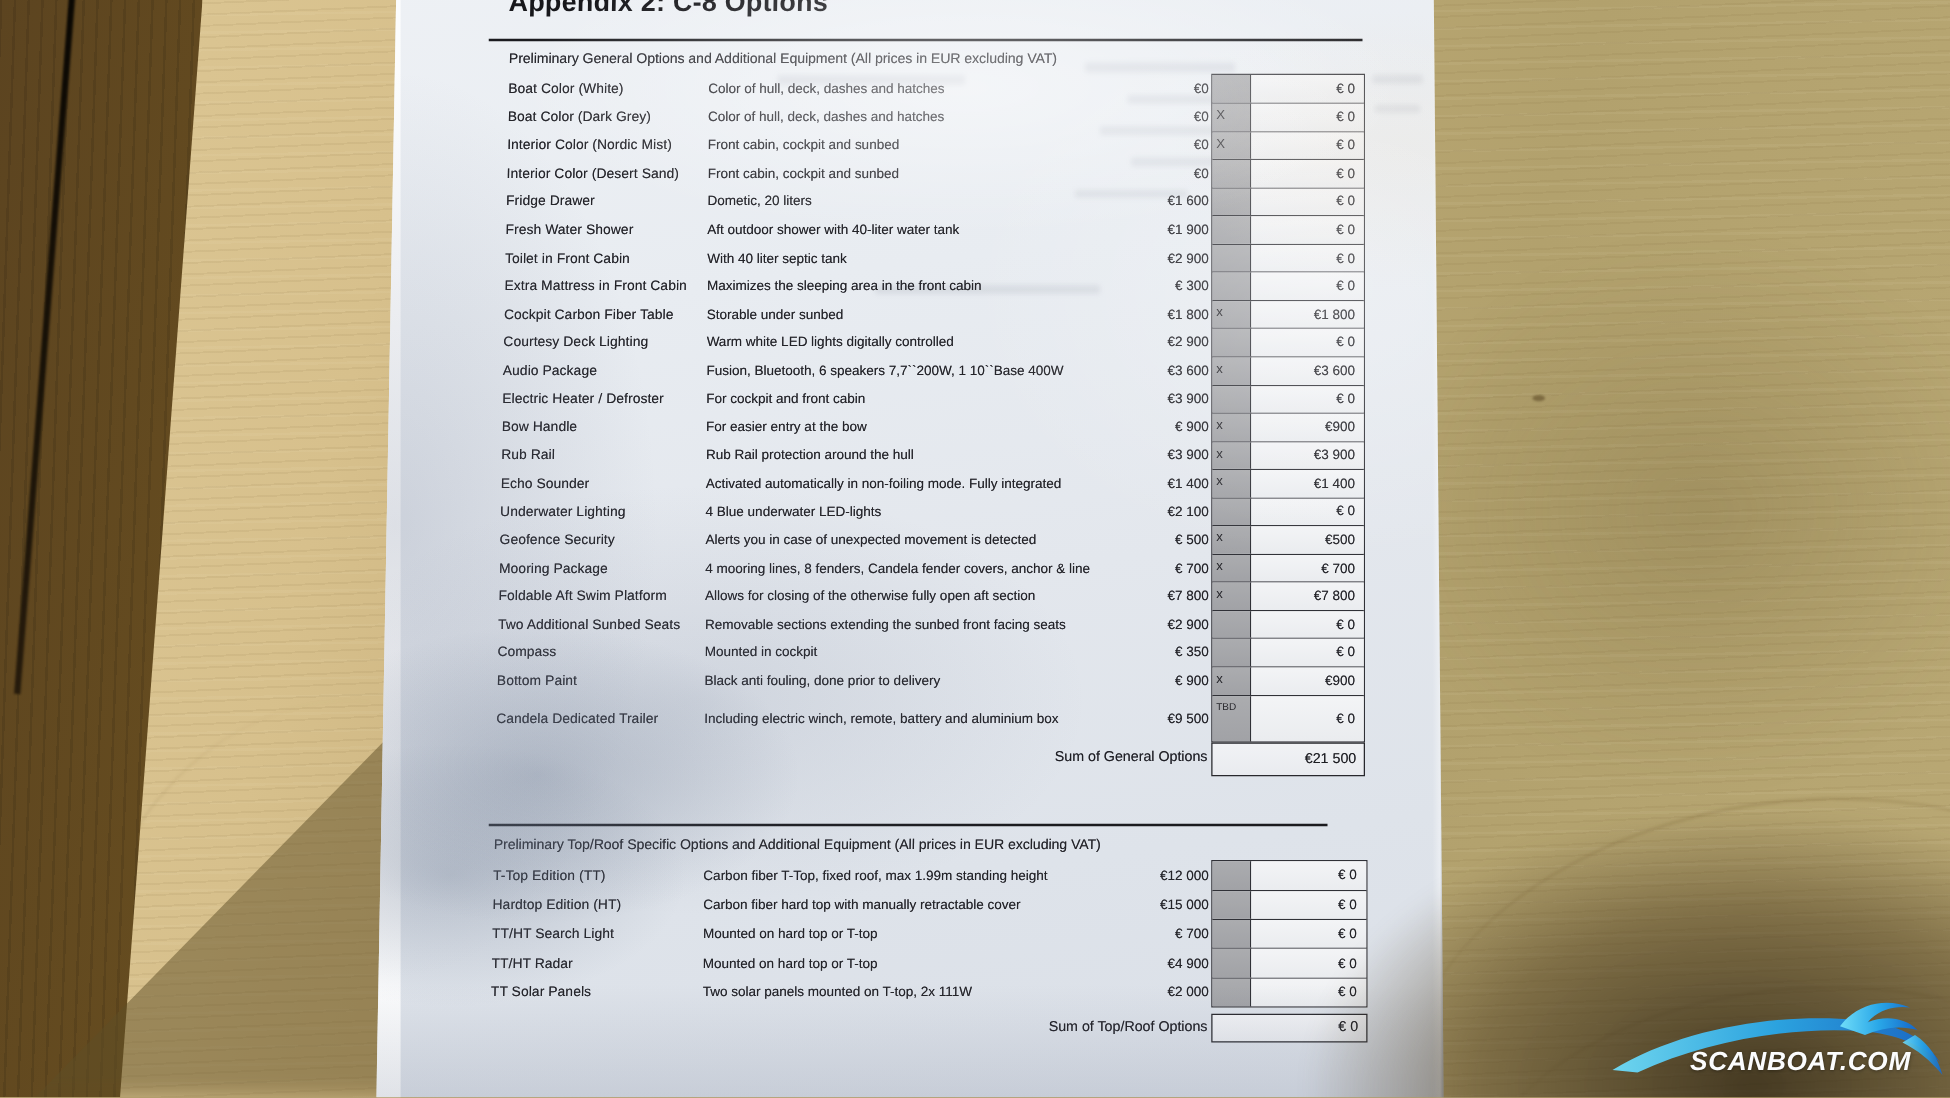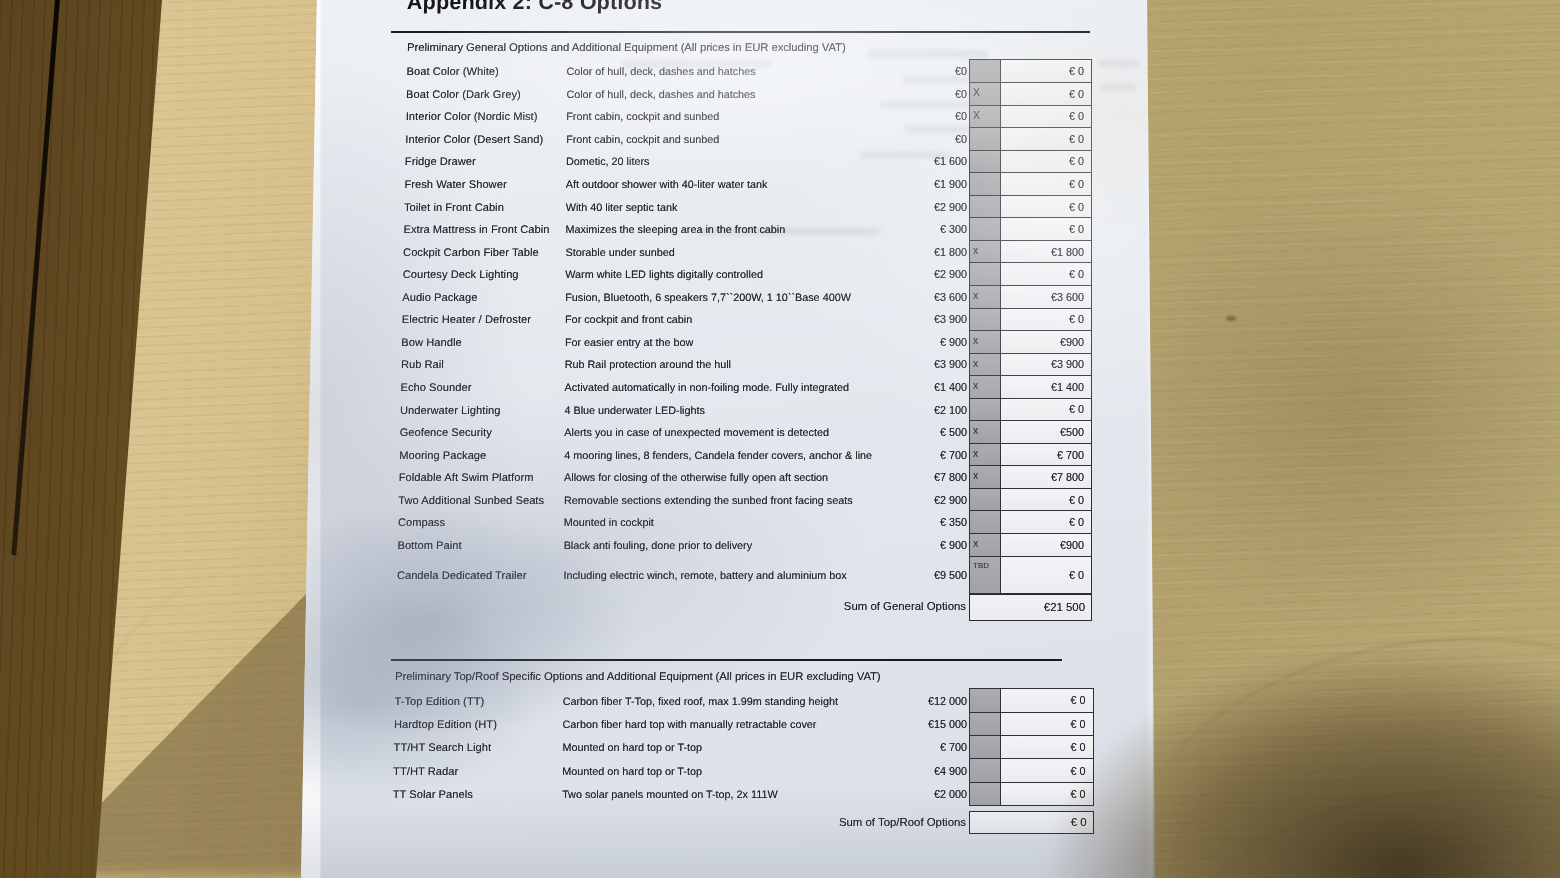--- a/index.html
+++ b/index.html
@@ -326,13 +326,28 @@
             <span class="cell-val">€ 0</span>
           </div>
         </div>
         <div class="sum-box abs" style="left: 969px; top: 810.5px; width: 124.5px; height: 23.5px;">€ 0</div>
       </div>
 
     <div class="abs paper-shade"></div>
   </div>
 
   <div class="abs corner-shadow"></div>
+  <div class="abs" style="left:1286px;top:794px;width:272px;height:84px;">
+    <svg width="272" height="84" viewBox="0 0 272 84">
+      <defs>
+        <linearGradient id="wg" x1="0" y1="0" x2="1" y2="0">
+          <stop offset="0" stop-color="#6fdcf8"></stop>
+          <stop offset="0.5" stop-color="#29a7e8"></stop>
+          <stop offset="1" stop-color="#1565c8"></stop>
+        </linearGradient>
+      </defs>
+      <path d="M4,62 C60,28 140,16 200,22 C232,25 254,36 266,56 C252,42 230,33 204,31 C150,27 80,38 24,64 Z" fill="url(#wg)" opacity="0.95"></path>
+      <path d="M186,27 C200,8 224,4 242,12 C230,10 216,14 208,24 C222,18 238,20 248,30 C234,26 220,28 206,34 Z" fill="url(#wg)"></path>
+      <path d="M246,34 C258,42 264,52 268,66 C258,54 248,46 236,40 Z" fill="url(#wg)" opacity="0.9"></path>
+    </svg>
+    <span class="abs wm-text" style="left:66px;top:44px;">SCANBOAT.COM</span>
+  </div>
 </div>
 
 </body></html>

